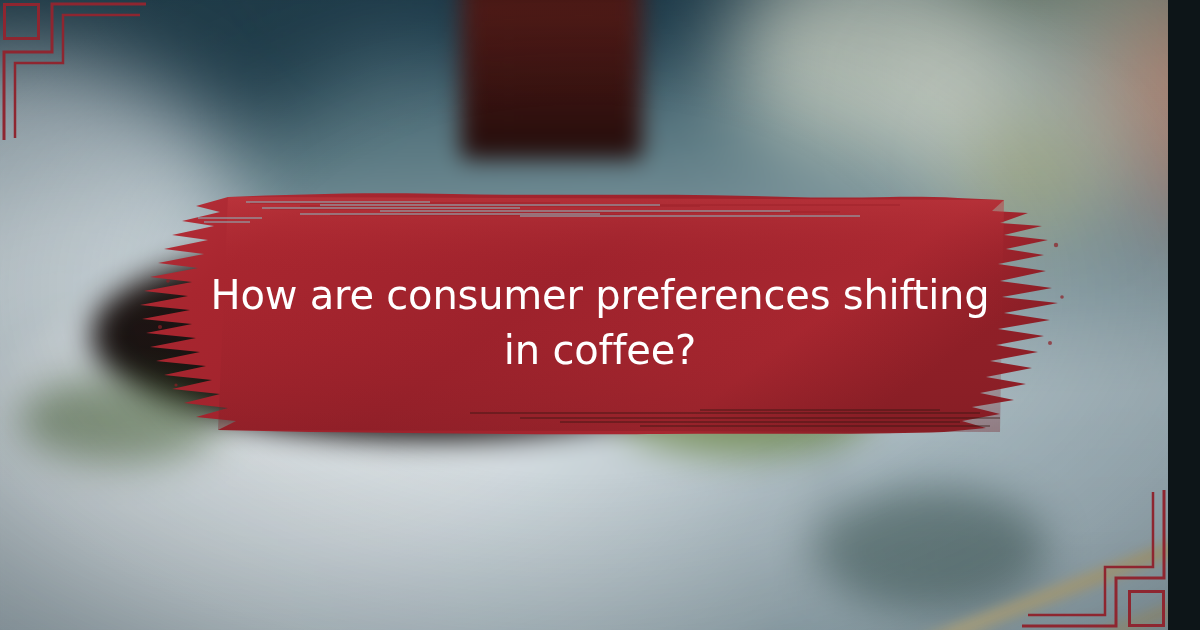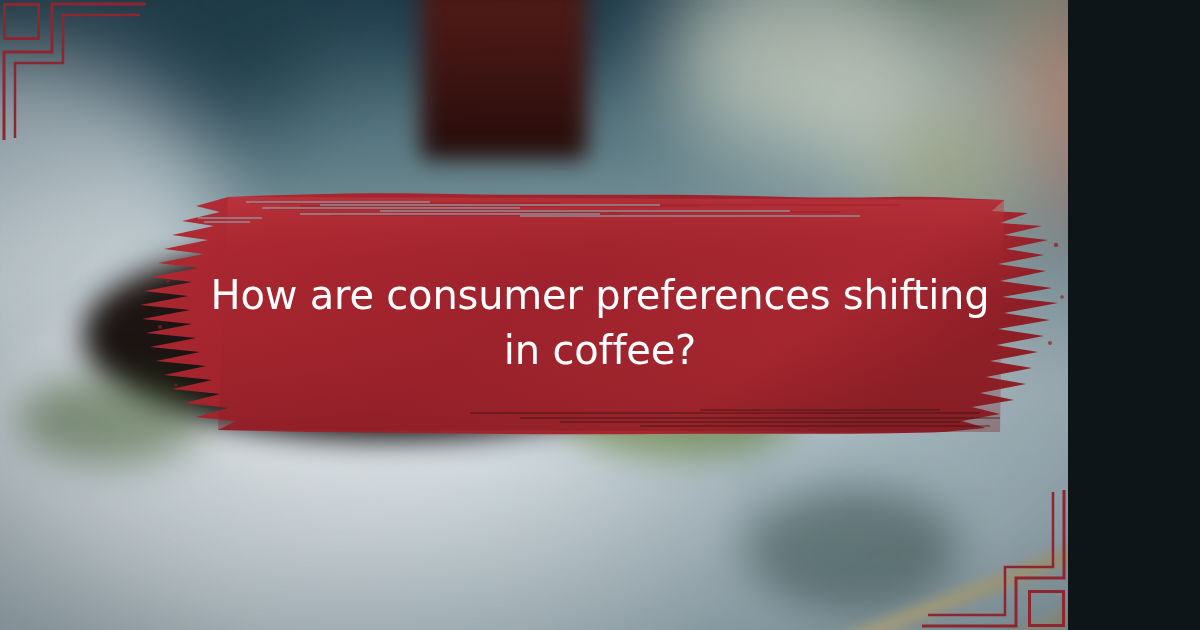--- a/index.html
+++ b/index.html
@@ -7,21 +7,21 @@
     margin: 0;
     padding: 0;
     background: #0d1518;
   }
   body {
     font-family: "Liberation Sans", sans-serif;
   }
 
   .stage {
     position: relative;
-    width: 1068px;
+    width: 1168px;
     height: 630px;
     overflow: hidden;
     background: #4a6470;
   }
 
   
   .photo {
     position: absolute;
     inset: 0;
     overflow: hidden;

